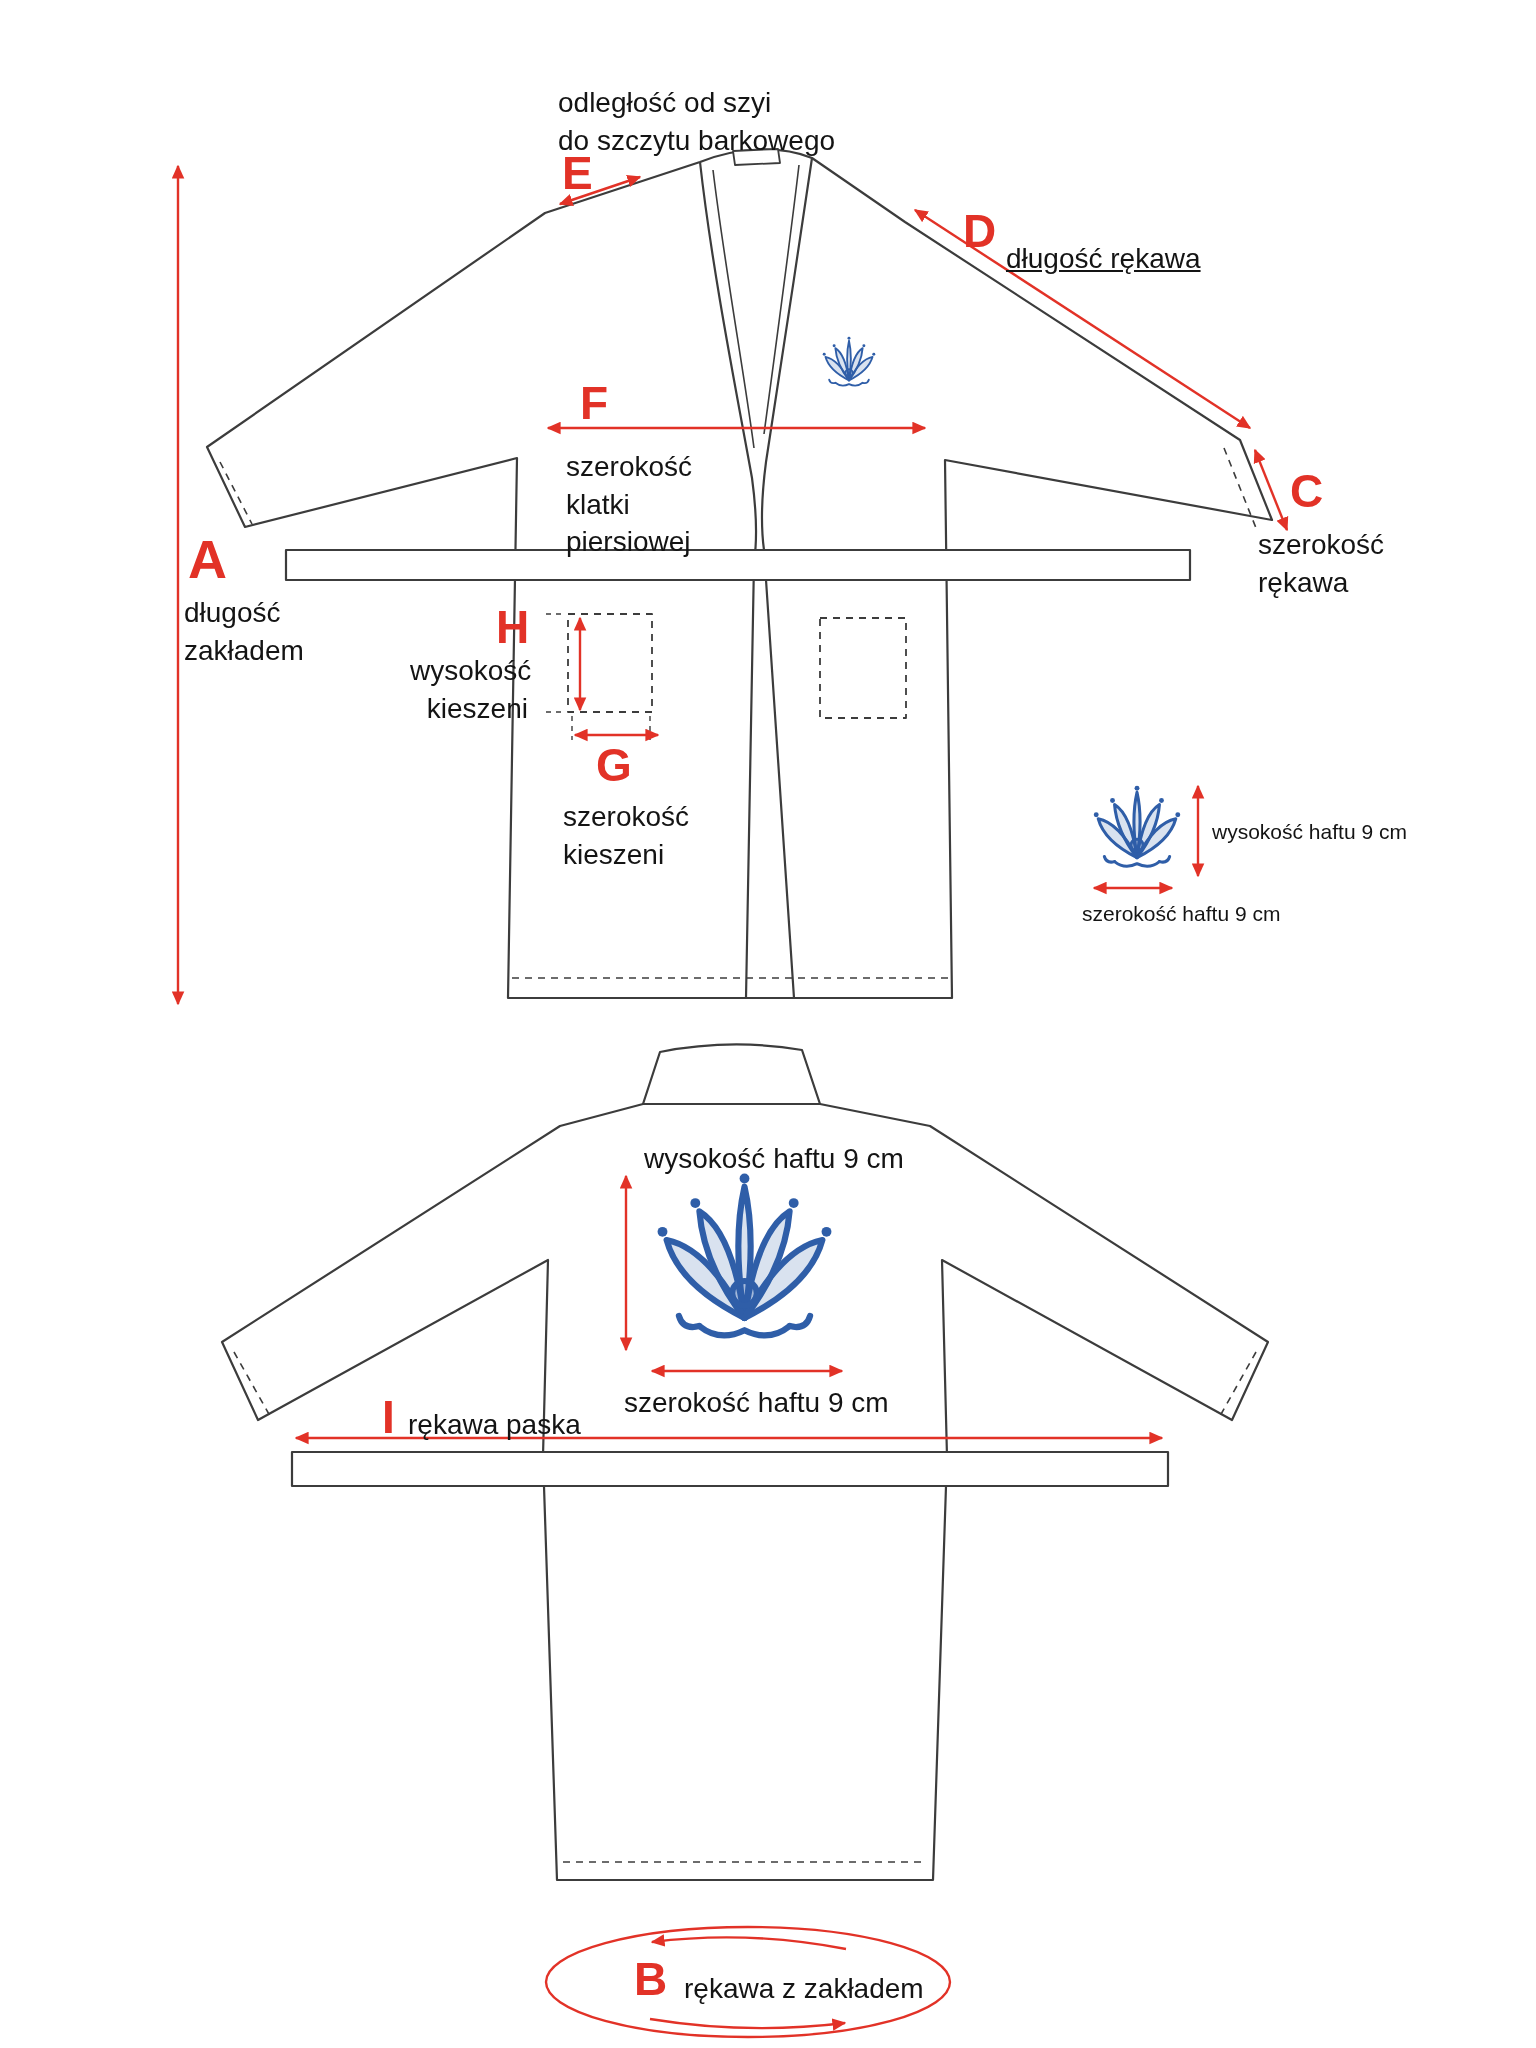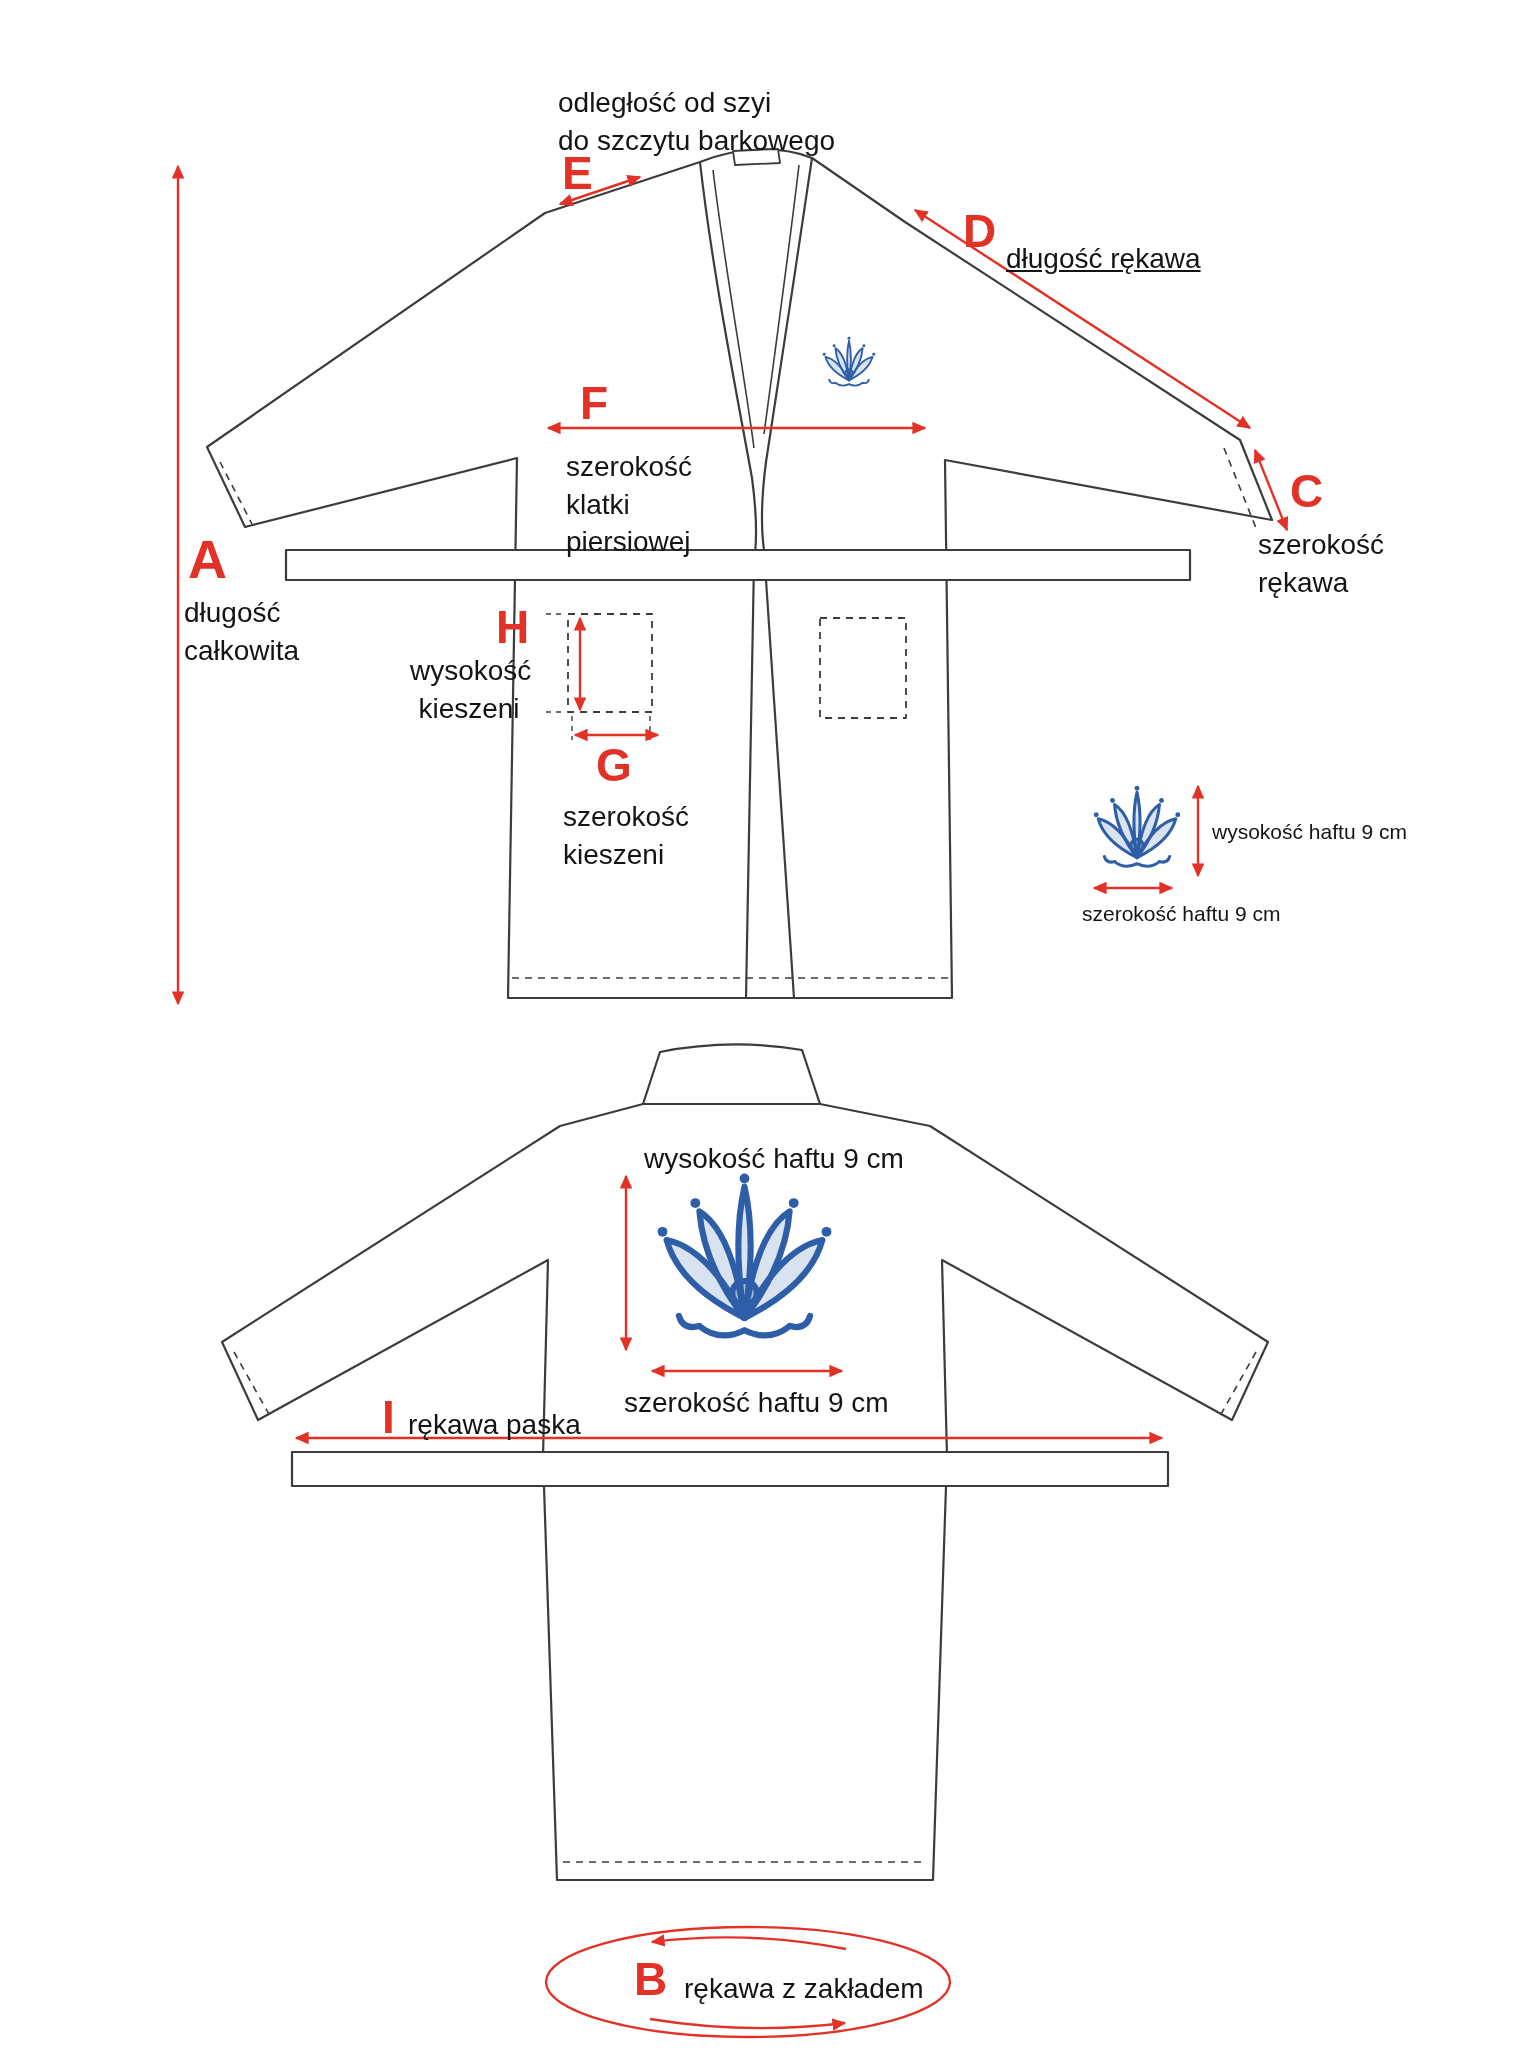--- a/index.html
+++ b/index.html
@@ -6,21 +6,21 @@
   .stage{
     position:relative;width:1536px;height:2048px;background:#ffffff;
     font-family:"Liberation Sans",sans-serif;overflow:hidden;
   }
   .stage svg{position:absolute;left:0;top:0;}
   .lbl{
     position:absolute;color:#141414;font-size:28px;line-height:1.34;
     white-space:pre-line;
   }
   .lbl.small{font-size:21px;}
-  .lbl.right{text-align:center;}
+  .lbl.right{text-align:right;}
   .letter{
     position:absolute;color:#e23227;font-weight:bold;font-size:46px;line-height:1;
   }
   .letter.big{font-size:54px;}
 </style>
 </head>
 <body>
 
 <div class="stage">
 
@@ -115,21 +115,21 @@
 
     <g stroke="#e23227" stroke-width="2.4" fill="none">
       <ellipse cx="748" cy="1982" rx="202" ry="55"></ellipse>
       <path d="M846,1949 Q748,1930 652,1942" marker-end="url(#ah)"></path>
       <path d="M650,2019 Q748,2035 845,2023" marker-end="url(#ah)"></path>
     </g>
   </svg>
 
   <div class="letter big" style="left:188px;top:532px;">A</div>
   <div class="lbl" style="left:184px;top:594px;">długość
-całkowita</div>
+zakładem</div>
 
   <div class="lbl" style="left:558px;top:84px;">odległość od szyi
 do szczytu barkowego</div>
   <div class="letter" style="left:562px;top:150px;">E</div>
 
   <div class="letter" style="left:963px;top:208px;">D</div>
   <div class="lbl" style="left:1006px;top:240px;text-decoration:underline;">długość rękawa</div>
 
   <div class="letter" style="left:1290px;top:468px;">C</div>
   <div class="lbl" style="left:1258px;top:526px;">szerokość

